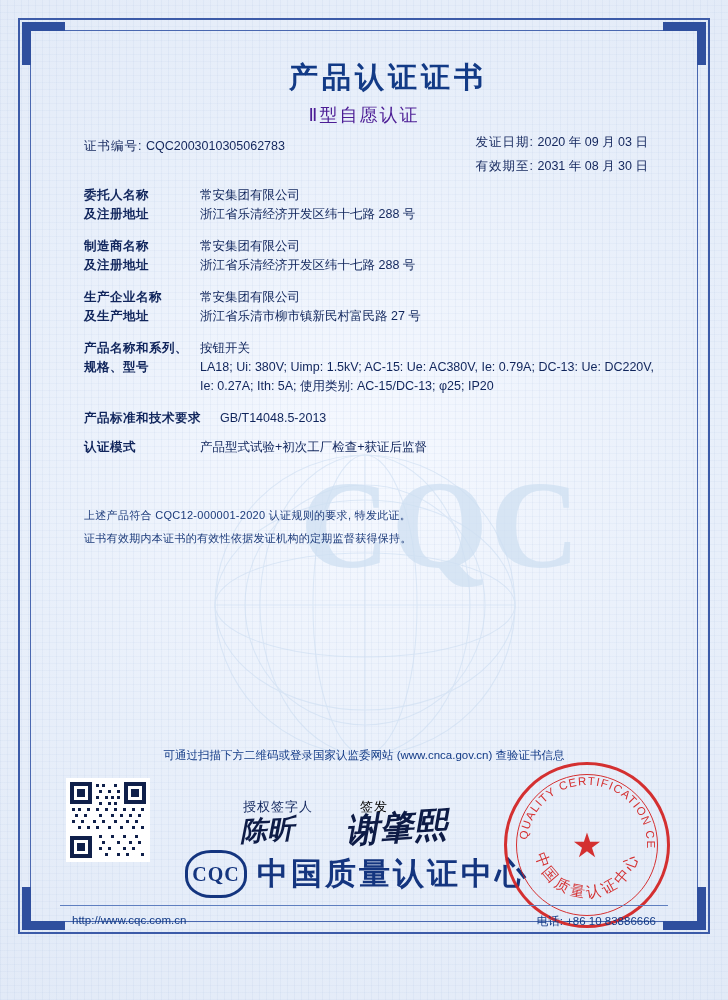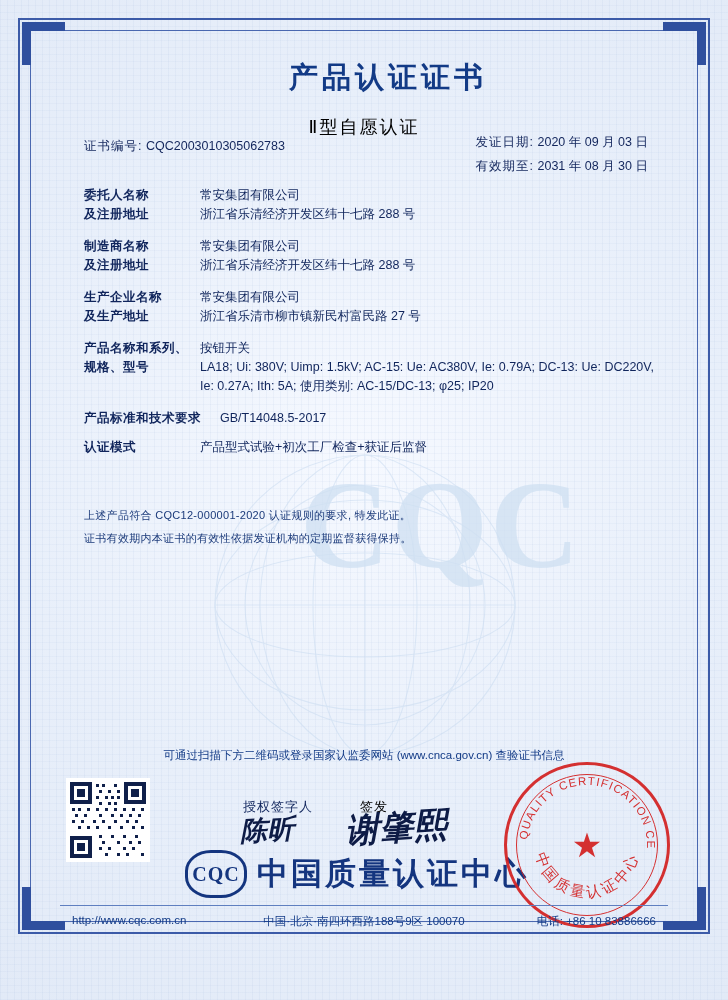--- a/index.html
+++ b/index.html
@@ -55,22 +55,22 @@
     opacity:.75;pointer-events:none;
   }
 
   .content{position:absolute;left:0;top:0;right:0;bottom:0;}
 
   .title{
     position:absolute;top:58px;left:0;width:728px;text-align:center;
     font-size:29px;font-weight:bold;color:#123a86;letter-spacing:4px;padding-left:24px;
   }
   .subtitle{
-    position:absolute;top:115px;left:0;width:728px;text-align:center;
-    font-size:18px;color:#000000;letter-spacing:2px;
+    position:absolute;top:103px;left:0;width:728px;text-align:center;
+    font-size:18px;color:#4c1d95;letter-spacing:2px;
   }
 
   .cert-no{
     position:absolute;left:84px;top:138px;font-size:12.5px;color:#13265c;
   }
   .cert-no .lbl{letter-spacing:1px;}
   .dates{position:absolute;right:80px;top:134px;text-align:left;font-size:12.5px;color:#13265c;}
   .dates div{margin-bottom:7px;white-space:nowrap;}
   .dates .lbl{letter-spacing:1px;}
 
@@ -251,21 +251,21 @@
           <div>LA18; Ui: 380V; Uimp: 1.5kV; AC-15: Ue: AC380V, Ie: 0.79A; DC-13: Ue: DC220V,</div>
           <div>Ie: 0.27A; Ith: 5A; 使用类别: AC-15/DC-13; φ25; IP20</div>
         </div>
       </div>
 
       <div class="row tight">
         <div class="label" style="width:128px;flex:0 0 128px;">
           <div>产品标准和技术要求</div>
         </div>
         <div class="value">
-          <div>GB/T14048.5-2017</div>
+          <div>GB/T14048.5-2013</div>
         </div>
       </div>
 
       <div class="row tight">
         <div class="label">
           <div>认证模式</div>
         </div>
         <div class="value">
           <div>产品型式试验+初次工厂检查+获证后监督</div>
         </div>
@@ -376,21 +376,20 @@
         </text>
         <text class="cn">
           <textPath href="#arcBottom" startOffset="50%" text-anchor="middle">中国质量认证中心</textPath>
         </text>
       </svg>
       <div class="star">★</div>
     </div>
 
     <div class="footer-line"></div>
     <div class="foot left">http://www.cqc.com.cn</div>
-    <div class="foot center">中国·北京·南四环西路188号9区   100070</div>
     <div class="foot right">电话: +86 10 83886666</div>
 
     <div class="serial">
       <span class="pre">C(2)</span>
       <span class="num">0103176</span>
     </div>
 
   </div>
 </div>
 

